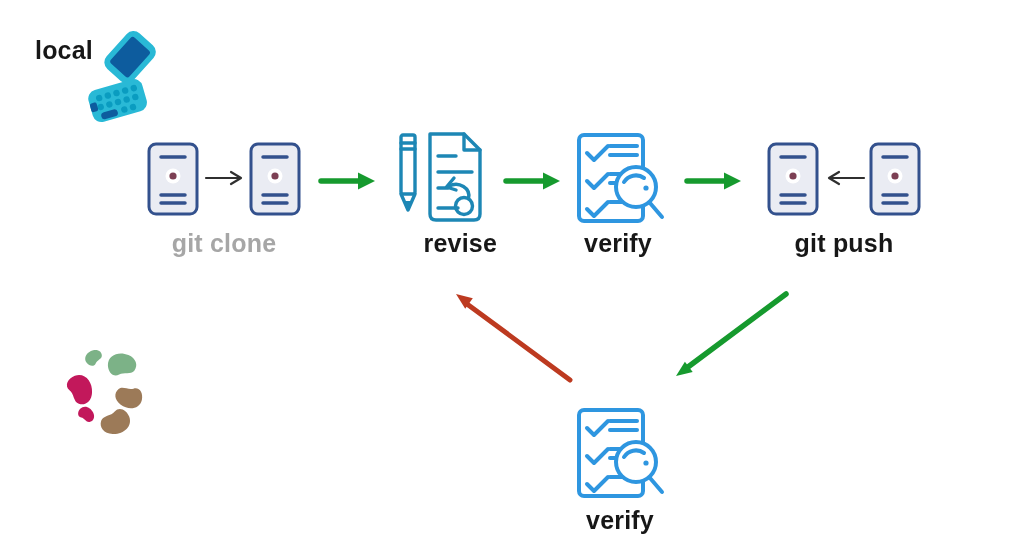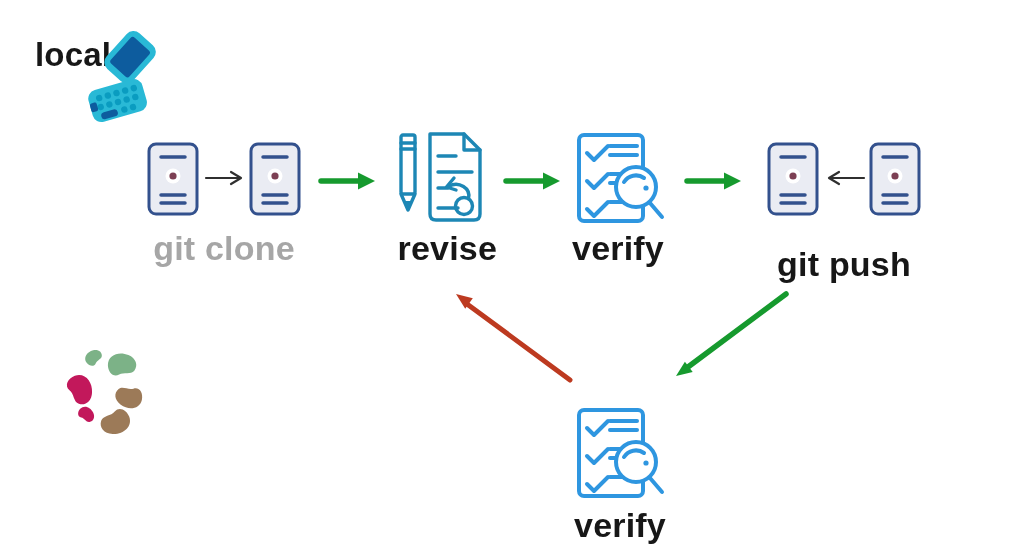--- a/index.html
+++ b/index.html
@@ -2,24 +2,24 @@
 <html style="--green-arrow: #169a2e; --red-arrow: #bd3a20; --black-arrow: #2f2f2f; --repo-border: #33518d; --repo-fill: #eaecf3; --repo-dot: #7d4054; --revise-blue: #1d87b5; --verify-blue: #2e96e0; --laptop-teal: #29b9d6; --laptop-screen: #0d5c9e; --laptop-keys: #0a9cc0; --server-green: #7cb287; --server-crimson: #c2185b; --server-brown: #9c7a58; --label-black: #171717; --label-gray: #a6a6a6;"><head>
 <meta charset="utf-8">
 <style>
   html,body{margin:0;padding:0;background:#fff;}
   .stage{
     position:relative;width:1024px;height:558px;background:#fff;overflow:hidden;
     font-family:"Liberation Sans", sans-serif;
   }
   .pos{position:absolute;display:block;}
   .label{
-    position:absolute;font-weight:700;font-size:34px;color:var(--label-black);
+    position:absolute;font-weight:700;font-size:25px;color:var(--label-black);
     text-align:center;white-space:nowrap;letter-spacing:0.2px;
   }
-  .label.side{text-align:left;font-size:33px;}
+  .label.side{text-align:left;font-size:25px;}
   .label.muted{color:var(--label-gray);}
   
   .repo-body{fill:var(--repo-fill);stroke:var(--repo-border);stroke-width:3;}
   .repo-line{stroke:var(--repo-border);stroke-width:3.5;stroke-linecap:round;}
   .repo-dot-ring{fill:#ffffff;}
   .repo-dot{fill:var(--repo-dot);}
   
   .blk{stroke:var(--black-arrow);stroke-width:2.2;fill:none;stroke-linecap:round;stroke-linejoin:round;}
   
   .green-line{stroke:var(--green-arrow);stroke-width:5.5;stroke-linecap:round;}
@@ -161,21 +161,21 @@
 
   <svg class="pos" style="left:767px;top:142px;" width="52" height="74" viewBox="0 0 52 74">
       <use href="#repo-sym"></use>
     </svg>
   <svg class="pos" style="left:826px;top:170px;" width="40" height="16" viewBox="0 0 40 16">
       <use href="#thin-arrow-sym" transform="translate(40,0) scale(-1,1)"></use>
     </svg>
   <svg class="pos" style="left:869px;top:142px;" width="52" height="74" viewBox="0 0 52 74">
       <use href="#repo-sym"></use>
     </svg>
-  <div class="label" style="left:769px;top:229px;width:150px;margin-top:16px;">git push</div>
+  <div class="label" style="left:769px;top:229px;width:150px;">git push</div>
 
   <svg class="pos" style="left:58px;top:344px;" width="96" height="96" viewBox="0 0 96 96">
     <use href="#bean-sym" class="bean-green" transform="translate(36,14) rotate(-25) scale(0.62)"></use>
     <use href="#bean-sym" class="bean-green" transform="translate(64,22) rotate(12)"></use>
     <use href="#bean-sym" class="bean-crimson" transform="translate(21,46) rotate(82) scale(1.05)"></use>
     <use href="#bean-sym" class="bean-crimson" transform="translate(28,71) rotate(55) scale(0.6)"></use>
     <use href="#bean-sym" class="bean-brown" transform="translate(71,52) rotate(-155) scale(0.95)"></use>
     <use href="#bean-sym" class="bean-brown" transform="translate(57,77) rotate(172) scale(1.05)"></use>
   </svg>
 

